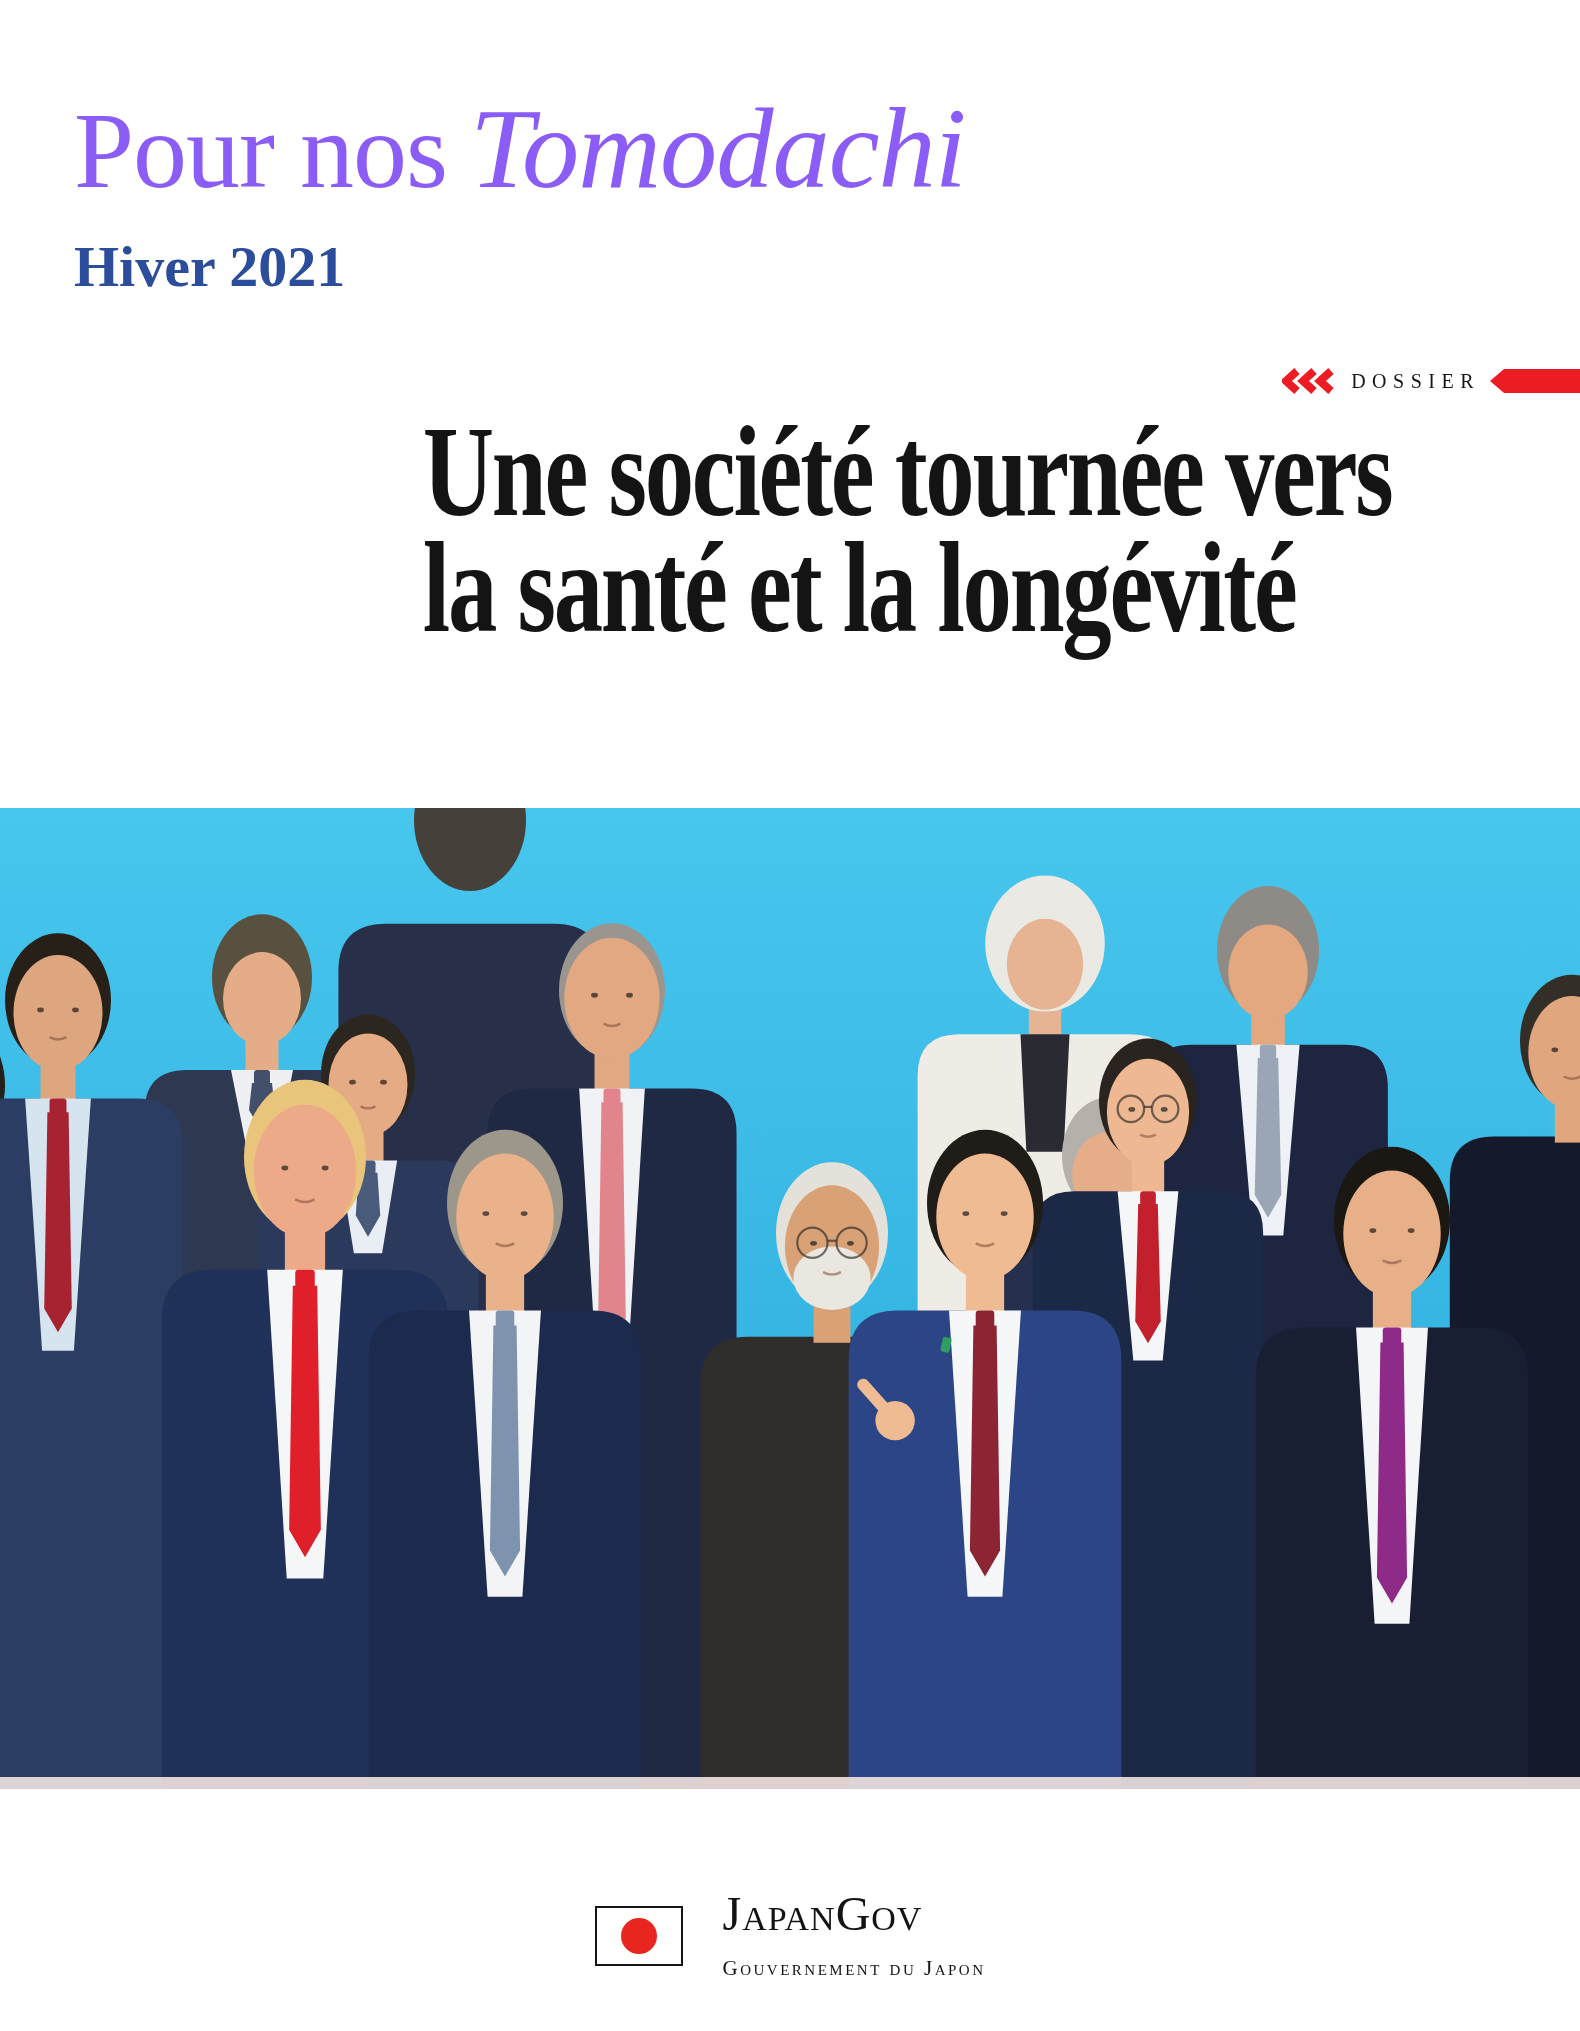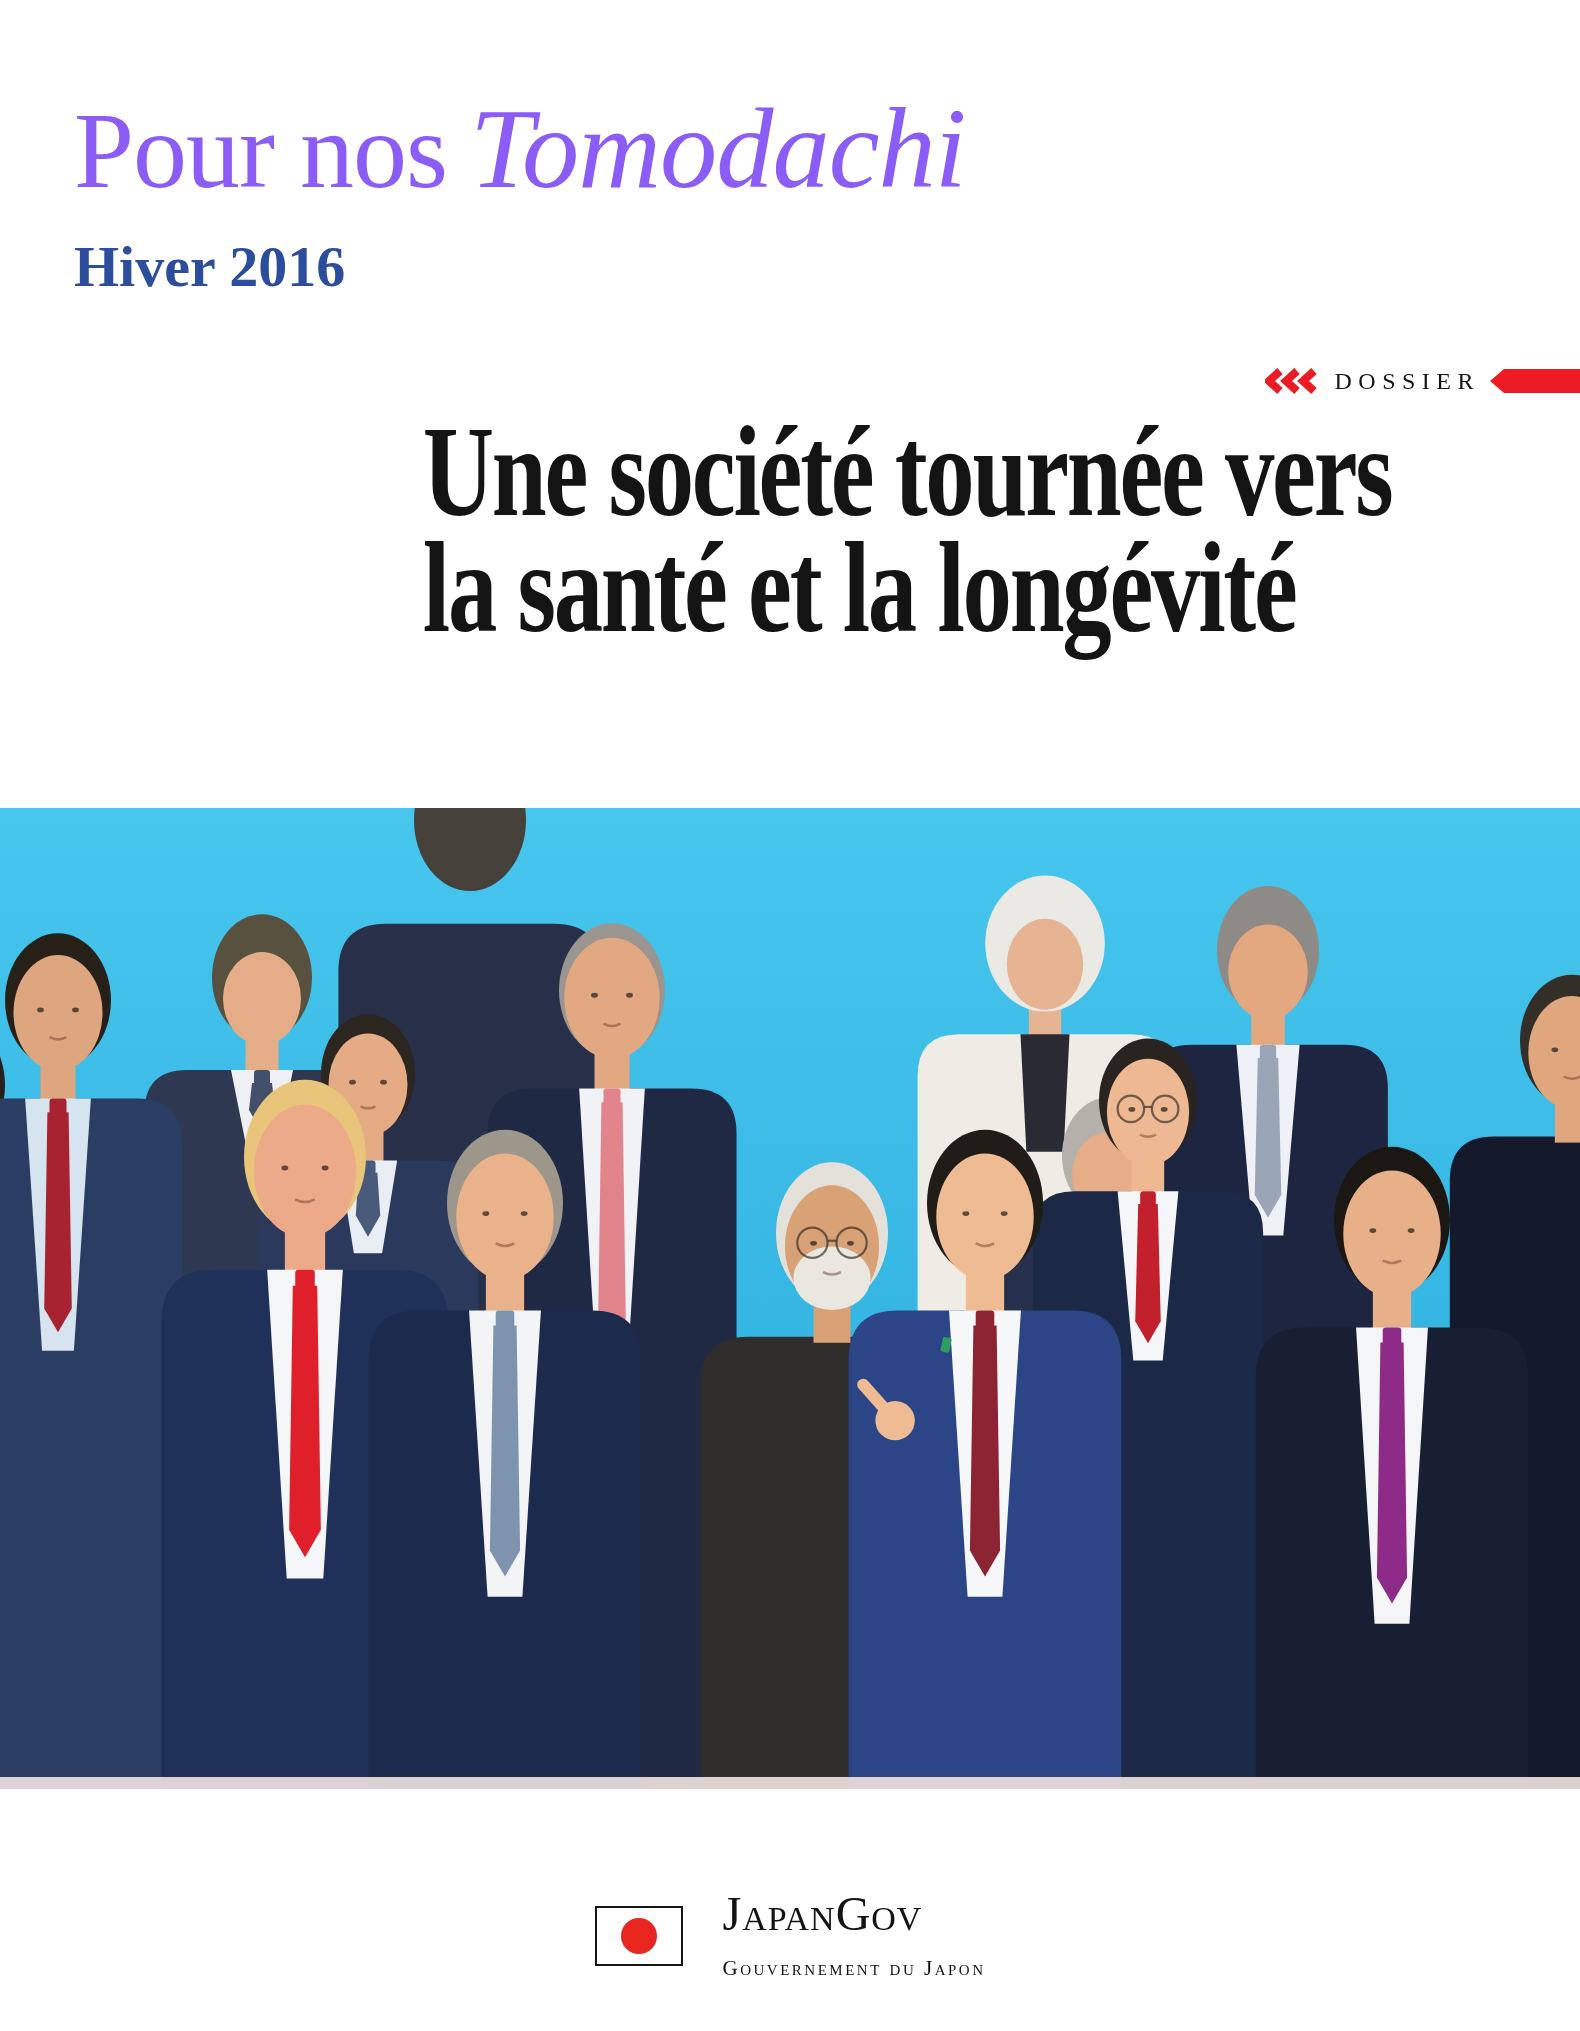--- a/index.html
+++ b/index.html
@@ -8,21 +8,21 @@
     overflow:hidden;font-family:"Liberation Serif",serif;
   }
   
   .masthead{position:absolute;left:74px;top:86px;}
   .masthead-title{font-size:108px;line-height:1.1;color:#8b5cf6;letter-spacing:-1px;white-space:nowrap;}
   .masthead-title .it{font-style:italic;margin-left:0.20em;font-size:1.06em;}
   .masthead-issue{font-size:58px;font-weight:bold;color:#2b4d9b;margin-top:26px;line-height:1;}
   
   .dossier-row{position:absolute;top:367px;right:0;height:28px;display:flex;align-items:center;}
   .dossier-chevrons{width:56px;height:26px;margin-right:13px;flex:none;}
-  .dossier-label{font-size:24px;letter-spacing:6.5px;color:#161616;line-height:1;white-space:nowrap;}
+  .dossier-label{font-size:20px;letter-spacing:6.5px;color:#161616;line-height:1;white-space:nowrap;}
   .dossier-band{width:90px;height:24px;margin-left:10px;flex:none;background:#ec1c24;
     clip-path:polygon(14px 0,100% 0,100% 100%,14px 100%,0 50%);}
   
   .headline{position:absolute;top:413px;right:78px;width:1420px;text-align:left;color:#141414;}
   .headline .hl{font-size:130px;font-weight:bold;line-height:116px;letter-spacing:-3px;
     transform:scaleX(0.76);transform-origin:100% 50%;white-space:nowrap;}
   
   .subtitle{position:absolute;top:692px;right:78px;width:1000px;text-align:right;
     font-family:"Liberation Sans",sans-serif;color:#2e2e2e;}
   .subtitle .sl{font-size:37px;line-height:48px;transform:scaleX(0.9);transform-origin:100% 50%;white-space:nowrap;}
@@ -39,21 +39,21 @@
   .brand-wordmark{font-size:48px;line-height:0.95;font-variant:small-caps;letter-spacing:1px;}
   .brand-subtitle{font-size:21px;font-variant:small-caps;letter-spacing:2.5px;margin-top:19px;}
 </style>
 </head>
 <body>
 
 <div class="cover">
 
   <div class="masthead">
     <div class="masthead-title"><span>Pour nos</span><span class="it">Tomodachi</span></div>
-    <div class="masthead-issue">Hiver 2016</div>
+    <div class="masthead-issue">Hiver 2021</div>
   </div>
 
   <div class="dossier-row">
     <svg class="dossier-chevrons" viewBox="0 0 56 26">
       <path d="M15 3 L4 13 L15 23" fill="none" stroke="#ec1c24" stroke-width="8"></path>
       <path d="M32 3 L21 13 L32 23" fill="none" stroke="#ec1c24" stroke-width="8"></path>
       <path d="M49 3 L38 13 L49 23" fill="none" stroke="#ec1c24" stroke-width="8"></path>
     </svg>
     <div class="dossier-label">DOSSIER</div>
     <div class="dossier-band"></div>

